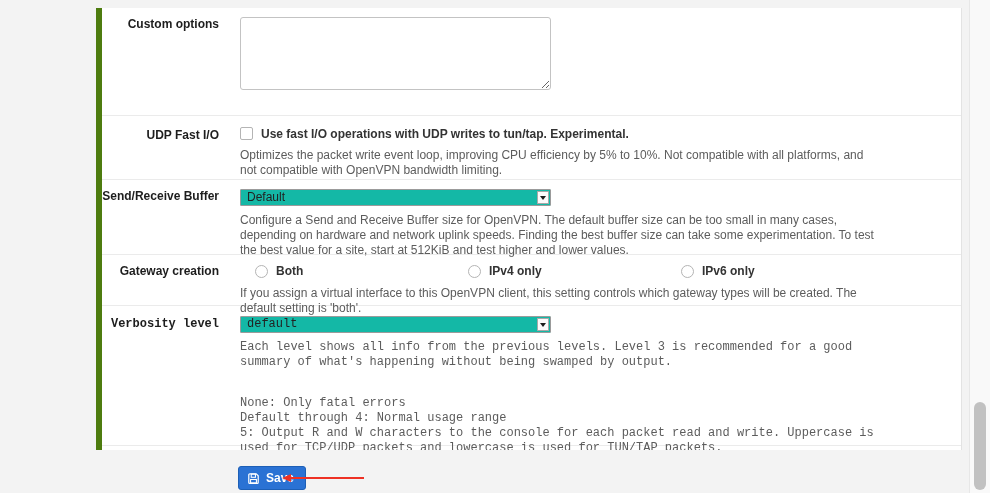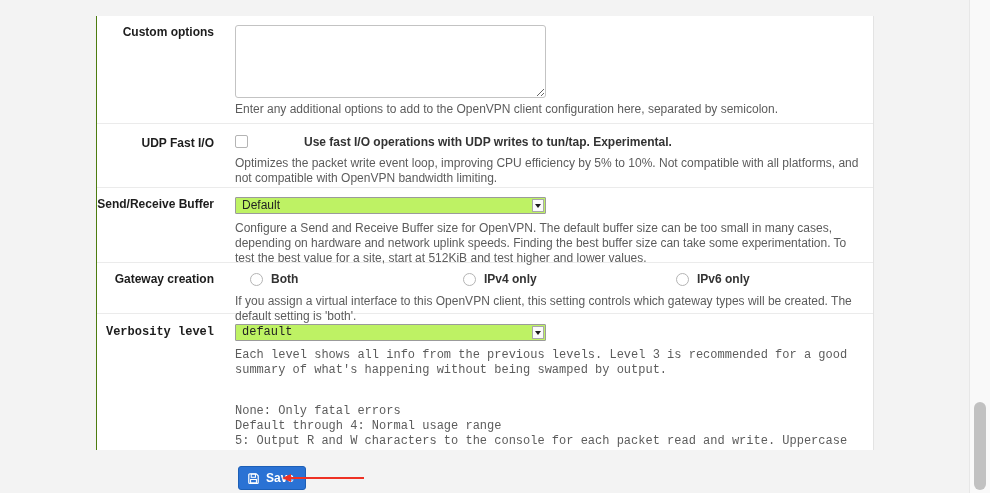--- a/index.html
+++ b/index.html
@@ -3,23 +3,23 @@
 <meta charset="utf-8">
 <style>
   html,body{margin:0;padding:0;}
   body{
     width:990px;height:493px;position:relative;overflow:hidden;
     background:#f3f3f3;
     font-family:"Liberation Sans",sans-serif;
     -webkit-font-smoothing:antialiased;
   }
   .panel{
-    position:absolute;left:96px;top:16px;width:778px;height:450px;
+    position:absolute;left:96px;top:8px;width:866px;height:450px;
     background:#ffffff;box-sizing:border-box;
-    border-left:1px solid #4d7c0f;border-right:1px solid #e3e3e3;
+    border-left:6px solid #4d7c0f;border-right:1px solid #e3e3e3;
     border-bottom:1px solid #e0e0e0;
   }
   .form-row{
     display:flex;box-sizing:border-box;
     border-bottom:1px solid #ebebeb;
   }
   .row-label{
     width:138px;min-width:138px;box-sizing:border-box;
     padding:9px 21px 0 0;text-align:right;
     font-size:12px;font-weight:bold;color:#1d1d1d;line-height:14px;
@@ -32,36 +32,36 @@
     color:#5c5c5c;font-size:12px;line-height:15px;max-width:641px;
   }
   textarea.custom-opts{
     width:311px;height:73px;box-sizing:border-box;resize:both;
     border:1px solid #c3c3c3;border-radius:3px;background:#fff;
     font-family:"Liberation Sans",sans-serif;font-size:12px;
     margin:0;padding:3px 5px;display:block;
   }
   .select-box{
     width:311px;height:17px;box-sizing:border-box;position:relative;
-    border:1px solid #9b9b9b;background:#bef264;border-radius:1px;
+    border:1px solid #9b9b9b;background:#14b8a6;border-radius:1px;
   }
   .select-box .val{
     position:absolute;left:6px;top:1px;line-height:13px;font-size:12px;color:#222;
   }
   .select-box .dd-btn{
     position:absolute;right:1px;top:1px;bottom:1px;width:12px;box-sizing:border-box;
     background:#fbfbfb;border:1px solid #a8a8a8;
     display:flex;align-items:center;justify-content:center;
   }
   .dd-caret{
     width:0;height:0;
     border-left:3px solid transparent;border-right:3px solid transparent;
     border-top:4px solid #1c1c1c;
   }
-  .check-line{display:flex;gap:48px;}
+  .check-line{display:flex;}
   .checkbox{
     width:13px;height:13px;box-sizing:border-box;border:1px solid #b4b4b4;
     border-radius:2px;background:#fff;margin-right:8px;flex:none;
   }
   .ctl-label{font-weight:bold;color:#333;font-size:12px;line-height:15px;}
   .radio-group{display:flex;}
   .radio-opt{display:flex;align-items:center;width:198px;padding-left:15px;box-sizing:content-box;}
   .radio{
     width:13px;height:13px;box-sizing:border-box;border:1px solid #b4b4b4;
     border-radius:50%;background:#fff;margin-right:8px;flex:none;
@@ -94,21 +94,20 @@
 </style>
 </head>
 <body>
 
 <div class="panel">
 
   <div class="form-row" style="height:108px;">
     <div class="row-label">Custom options</div>
     <div class="row-content">
       <textarea class="custom-opts" value="" style=""></textarea>
-      <div class="help mt4">Enter any additional options to add to the OpenVPN client configuration here, separated by semicolon.</div>
     </div>
   </div>
 
   <div class="form-row" style="height:64px;">
     <div class="row-label" style="padding-top:12px;">UDP Fast I/O</div>
     <div class="row-content" style="padding-top:11px;">
       <div class="check-line">
         <span class="checkbox"></span>
         <span class="ctl-label">Use fast I/O operations with UDP writes to tun/tap. Experimental.</span>
       </div>

